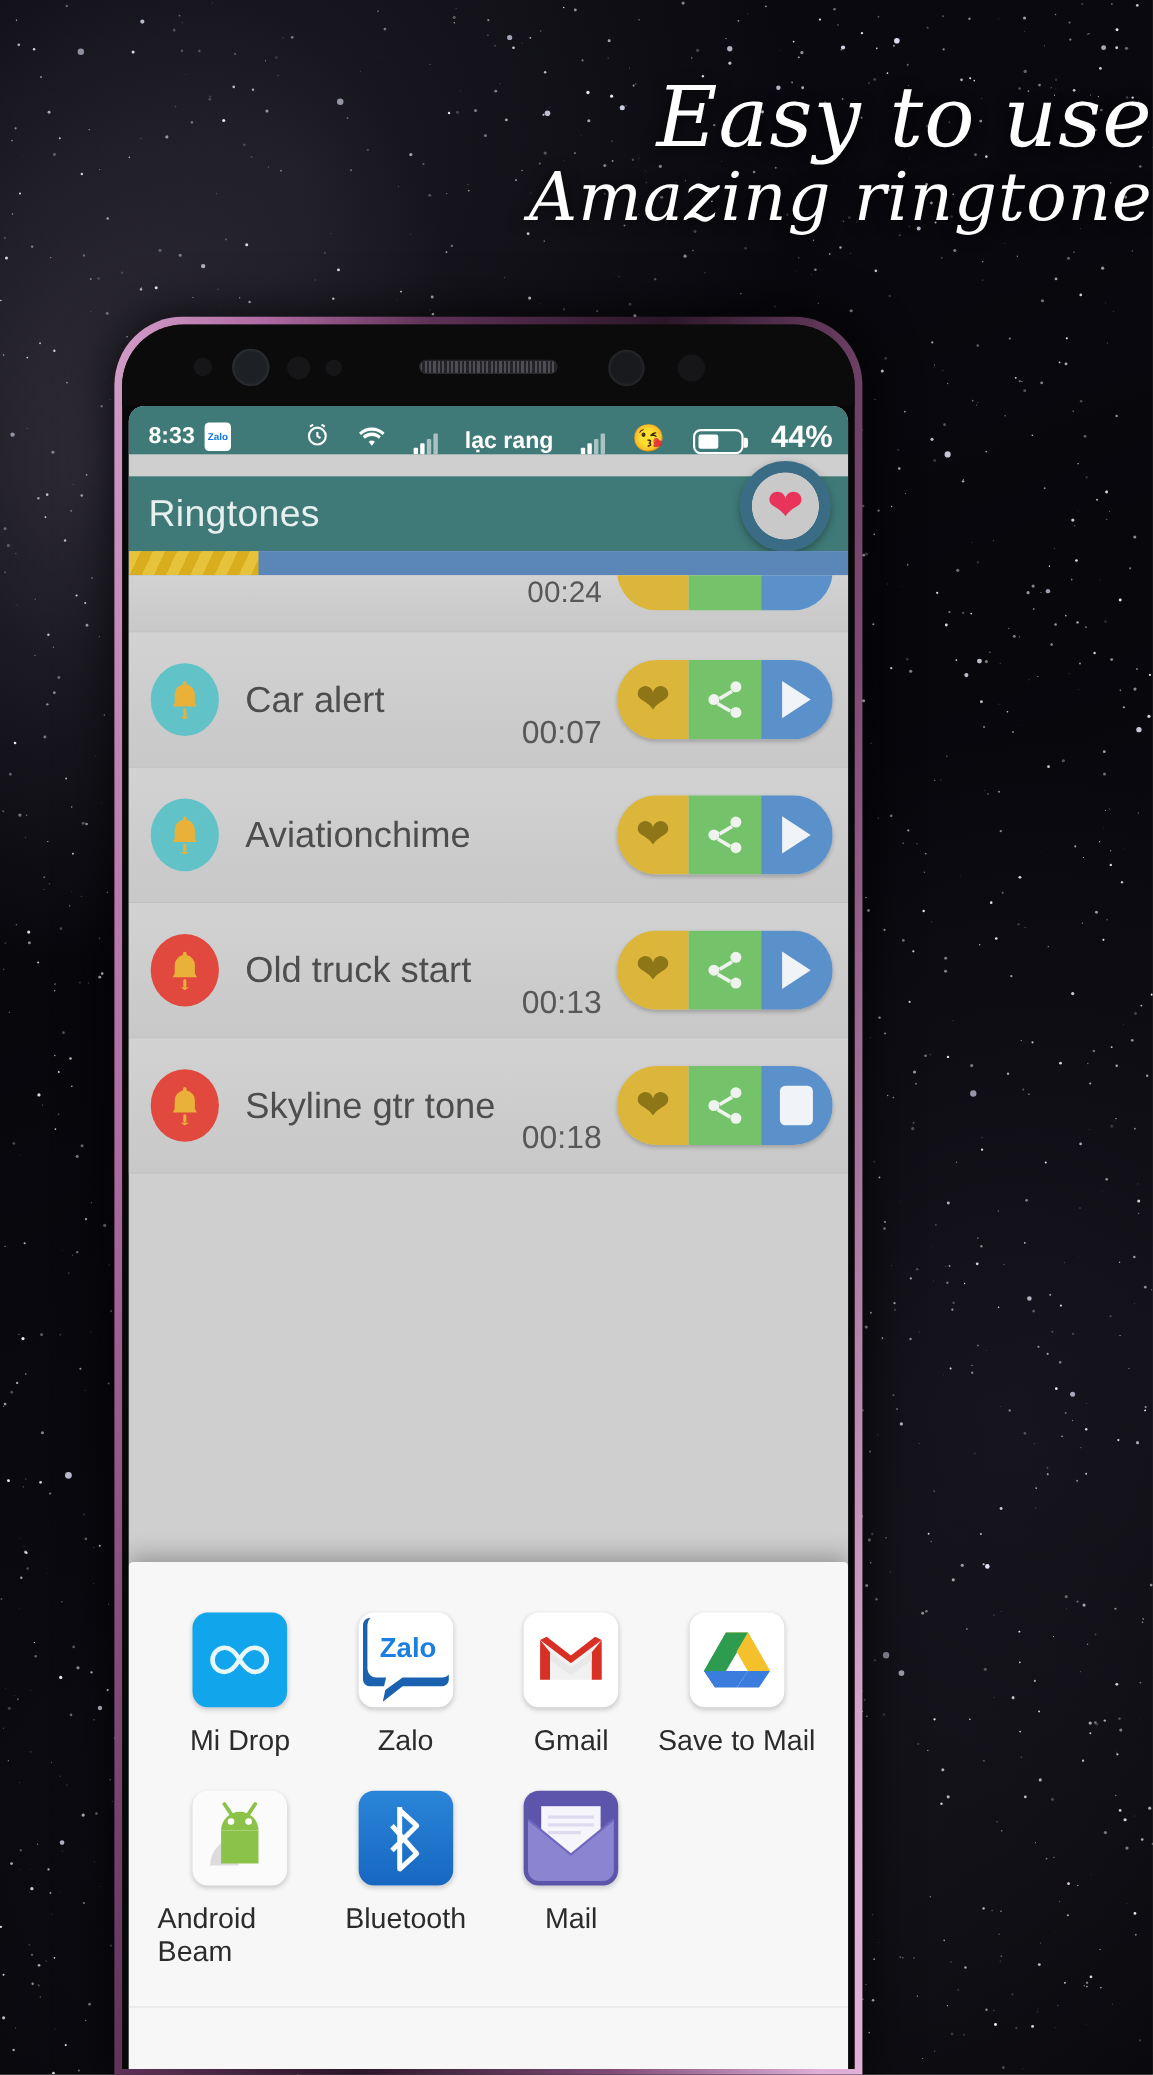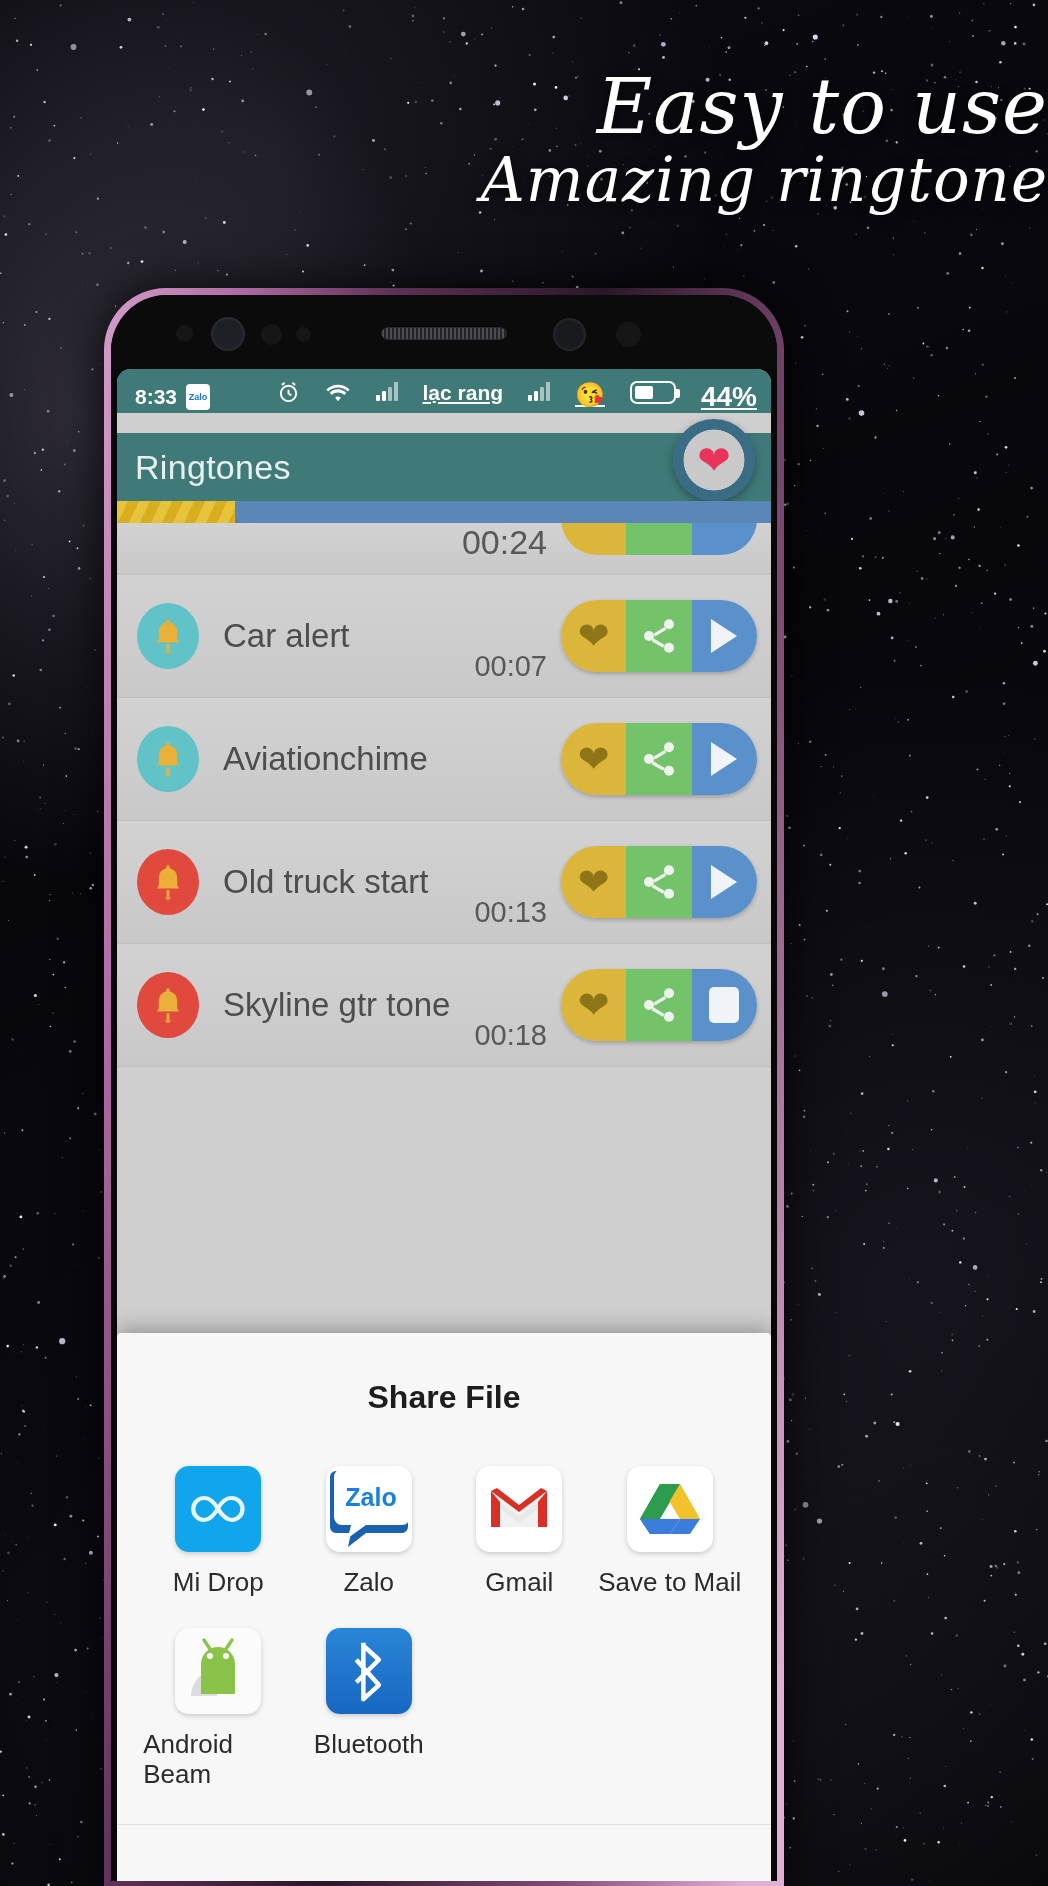--- a/index.html
+++ b/index.html
@@ -92,21 +92,21 @@
     background: #3f7a78;
     display: flex;
     align-items: center;
     padding: 12px 14px 0 18px;
     color: #fff;
     font-size: 21px;
     font-weight: bold;
     gap: 8px;
   }
   #statusbar .sb-left { display: flex; align-items: center; gap: 9px; }
-  #statusbar .sb-right { margin-left: auto; display: flex; align-items: flex-start; gap: 25px; text-decoration: underline; }
+  #statusbar .sb-right { margin-left: auto; display: flex; align-items: flex-end; gap: 25px; }
   .zalo-badge {
     width: 24px; height: 26px; border-radius: 4px;
     background: #fff;
     display: flex; align-items: center; justify-content: center;
     color: #1277e1; font-size: 9px; font-weight: bold;
   }
   .bars { display: flex; align-items: flex-end; gap: 2px; height: 20px; }
   .bars i { display: block; width: 4px; background: #fff; border-radius: 1px; }
   .bars i:nth-child(1){ height: 6px; }
   .bars i:nth-child(2){ height: 10px; }
@@ -2508,21 +2508,21 @@
         </div>
       </div>
 
       <div id="strip">
         <div class="hatch"></div>
       </div>
 
       <div id="list">
           <div class="row partial">
             <div style="flex:1 1 auto"></div>
-            <div class="row-dur" style="margin-bottom:0;align-self:flex-start;font-size:34px;">00:24</div>
+            <div class="row-dur" style="margin-bottom:0;align-self:flex-start;font-size:27px;">00:24</div>
             <div style="flex:0 0 auto;width:196px;height:72px;border-radius:36px;overflow:hidden;display:flex;margin-top:-40px;">
               <div class="act fav" style="flex:1"></div>
               <div class="act share" style="flex:1"></div>
               <div class="act play" style="flex:1"></div>
             </div>
           </div>
           <div class="row">
             <div class="bell teal">
               <svg viewBox="0 0 24 26" fill="#e9b03a">
                 <path d="M12 1.2a1.2 1.2 0 0 1 1.2 1.2v.9a6.6 6.6 0 0 1 5.3 6.5v5.4l1.3 2.3H4.2l1.3-2.3V9.8A6.6 6.6 0 0 1 10.8 3.3v-.9A1.2 1.2 0 0 1 12 1.2z"></path>
@@ -2626,21 +2626,20 @@
                 </svg>
               </div>
               <div class="act play">
                 <span class="stop-sq"></span>
               </div>
             </div>
           </div>
         </div>
 
       <div id="sheet">
-        <div id="sheet-title">Share File</div>
         <div class="app-grid">
             <div class="app-cell">
               <div class="app-icon ic-midrop">
                 <svg width="62" height="40" viewBox="0 0 62 34" fill="none" stroke="#e9f7ff" stroke-width="4.2" stroke-linecap="round">
                   <path d="M31 17c-4-7-8-11-13.5-11A11 11 0 0 0 17 28c5.5 0 9.5-4 13.5-11s8-11 13.5-11A11 11 0 0 1 45 28c-5.5 0-9.5-4-14-11z"></path>
                 </svg>
               </div>
               <div class="app-label">Mi Drop</div>
             </div>
             <div class="app-cell">
@@ -2692,20 +2691,32 @@
               <div class="app-label">Android Beam</div>
             </div>
             <div class="app-cell">
               <div class="app-icon ic-bt">
                 <svg width="44" height="62" viewBox="0 0 30 44" fill="none" stroke="#fff" stroke-width="3.2" stroke-linejoin="round">
                   <path d="M11 2v40l11-10L6 14M6 30l16-16L11 4"></path>
                 </svg>
               </div>
               <div class="app-label">Bluetooth</div>
             </div>
+            <div class="app-cell">
+              <div class="app-icon ic-mail">
+                <svg width="86" height="86" viewBox="0 0 86 86">
+                  <rect x="4" y="4" width="78" height="78" rx="10" fill="#5c55ab"></rect>
+                  <rect x="16" y="14" width="54" height="44" fill="#f6f5fc"></rect>
+                  <path d="M22 24h42M22 31h42M22 38h30" stroke="#dedbef" stroke-width="3"></path>
+                  <path d="M4 26l39 32 39-32v46a10 10 0 0 1-10 10H14A10 10 0 0 1 4 72z" fill="#8b85d1"></path>
+                  <path d="M4 26l39 32 39-32" fill="none" stroke="#6f68bd" stroke-width="2"></path>
+                </svg>
+              </div>
+              <div class="app-label">Mail</div>
+            </div>
           </div>
         <div id="sheet-divider"></div>
         <div id="sheet-bottom"></div>
       </div>
 
     </div>
   </div>
 </div>
 
 </body></html>

